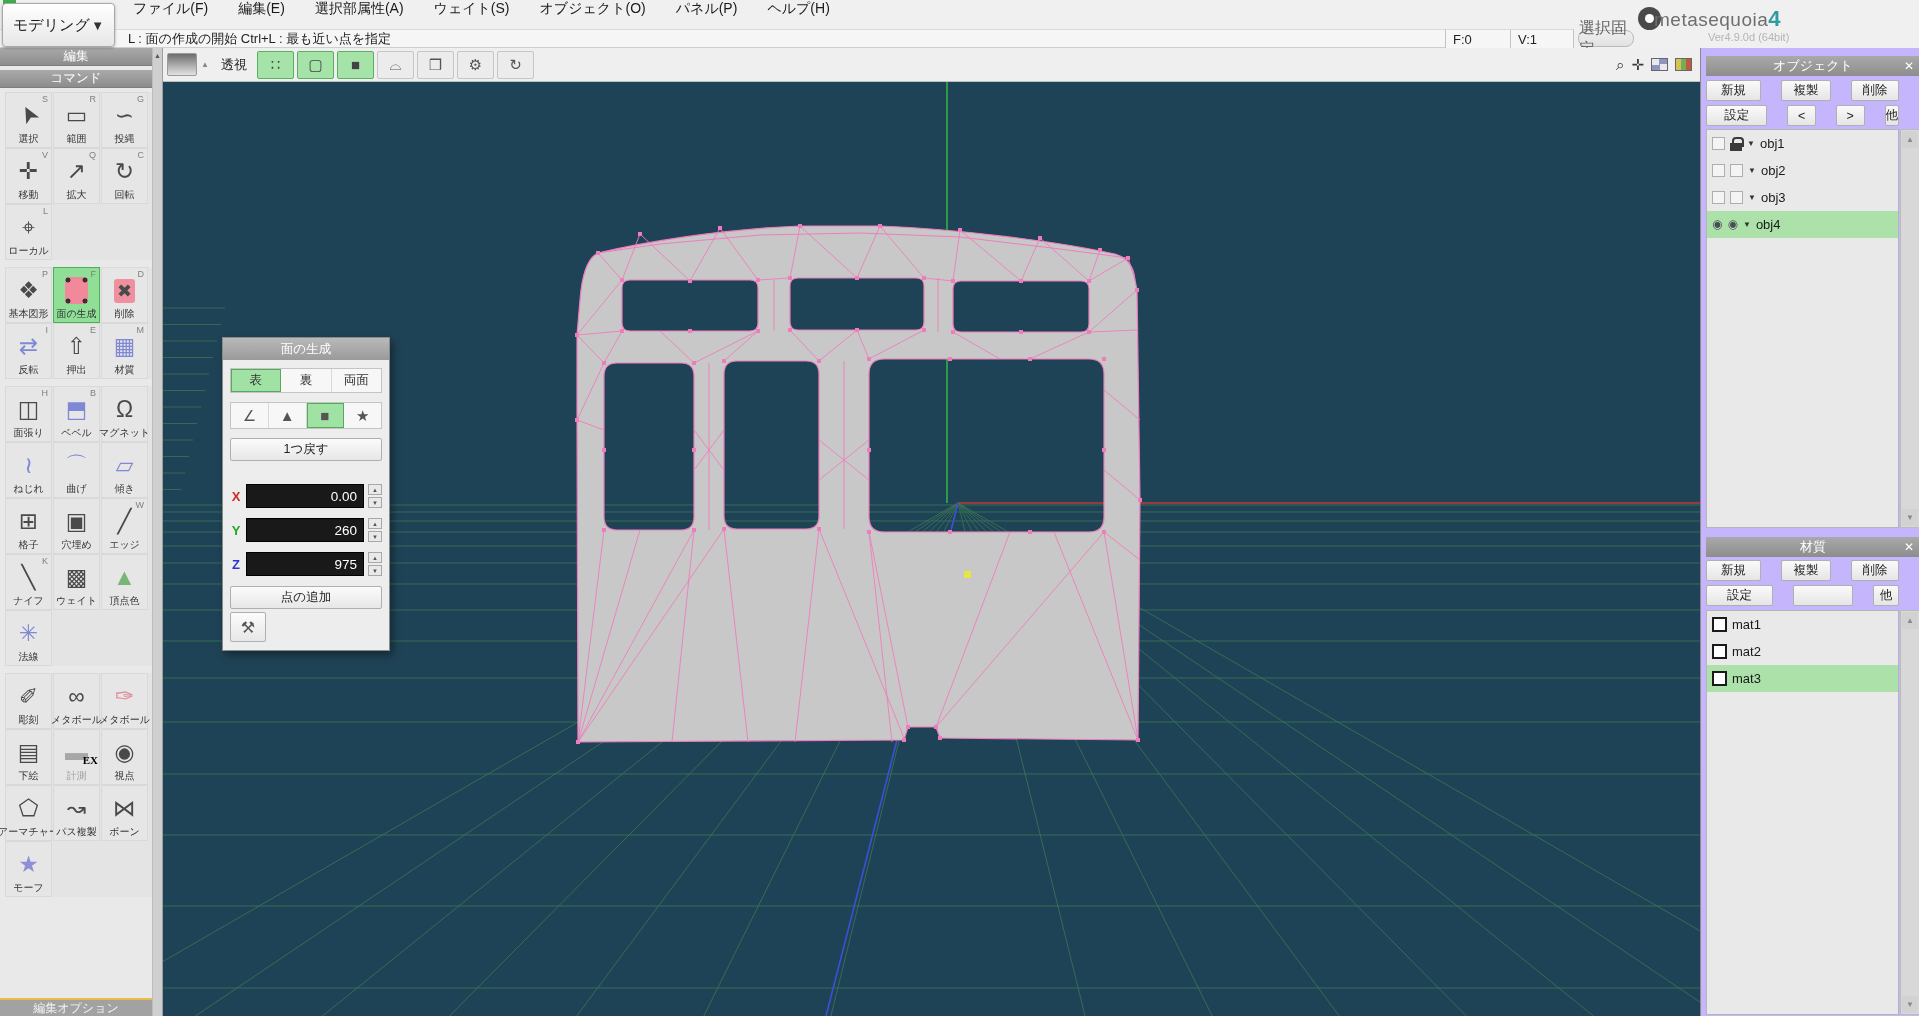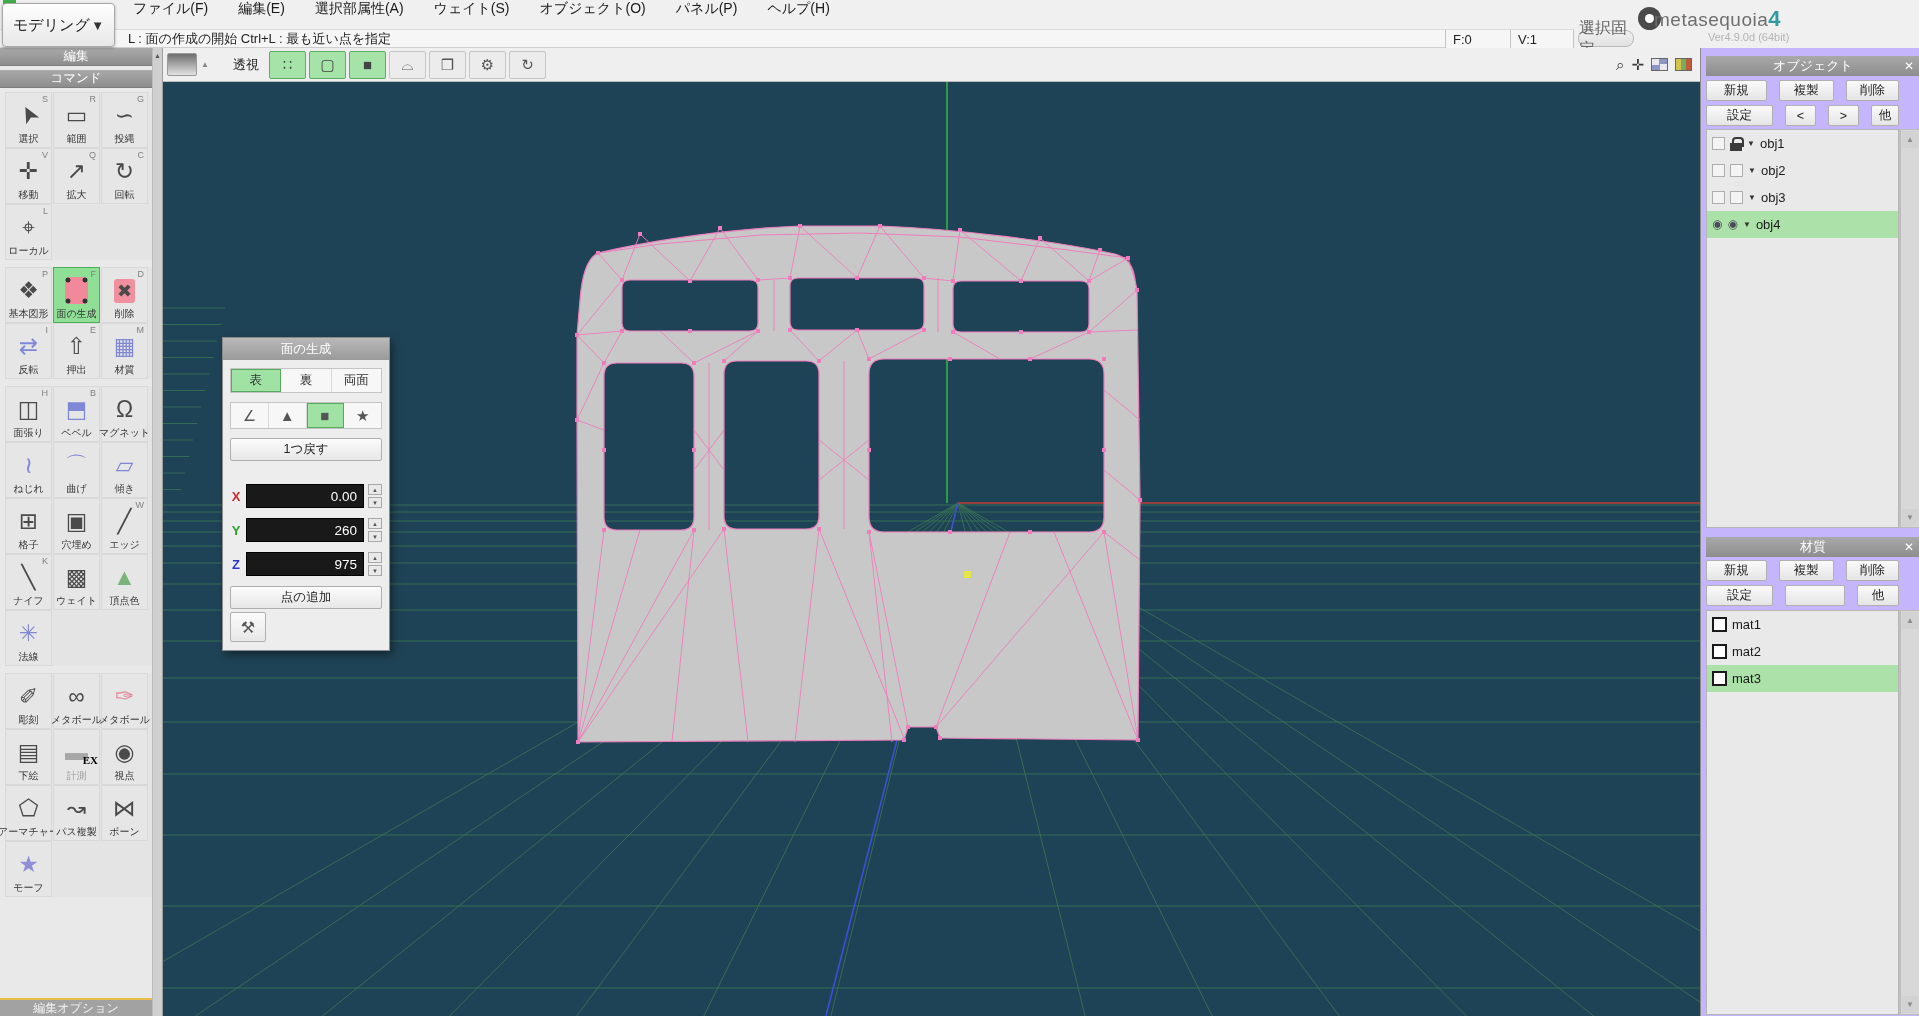--- a/index.html
+++ b/index.html
@@ -49,21 +49,21 @@
   .g-del{background:#f0909e;border-radius:3px;padding:0 3px;font-size:18px !important;height:24px !important;line-height:24px !important;margin-bottom:5px;color:#333}
   .lp-footer{position:absolute;left:0;bottom:0;width:152px;height:18px;background:#a2a2a2;border-top:2px solid #e8bd4a;color:#f2f2f2;font-size:12px;display:flex;align-items:center;justify-content:center}
   .vsep{position:absolute;left:152px;top:48px;width:11px;height:968px;background:#cfcfcf;border-left:1px solid #bcbcbc;border-right:1px solid #9e9e9e;text-align:center}
   .vsep span{font-size:7px;color:#555;display:block;margin-top:4px}
 
   
   .viewport{position:absolute;left:163px;top:48px;width:1537px;height:968px;background:#1f4356}
   .vp-toolbar{position:absolute;left:0;top:0;width:1537px;height:34px;background:#efefef;border-bottom:1px solid #bdbdbd;display:flex;align-items:center;gap:4px;padding-left:4px}
   .grad-chip{width:30px;height:23px;border:1px solid #9a9a9a;border-radius:2px;background:linear-gradient(#6e6e6e,#e2e2e2)}
   .vp-collapse{font-size:8px;color:#888;width:8px}
-  .persp-lbl{font-size:13px;color:#222;margin:0 6px 0 20px}
+  .persp-lbl{font-size:13px;color:#222;margin:0 6px 0 8px}
   .vpbtn{width:37px;height:28px;background:#ececec;border:1px solid #c6c6c6;border-radius:2px;display:flex;align-items:center;justify-content:center;font-size:15px;color:#555}
   .vpbtn.on{background:#a5e3a9;border-color:#5cae63;color:#444}
   .vp-right{margin-left:auto;margin-right:8px;display:flex;align-items:center;gap:7px}
   .vp-right .vicon{font-size:15px;color:#3a3a3a}
   .chip{width:17px;height:13px;border:1px solid #666}
   .chip-a{background:conic-gradient(#8c96c0 0 25%,#e8e8ee 0 50%,#8c96c0 0 75%,#e8e8ee 0)}
   .chip-b{background:linear-gradient(90deg,#d2c44e 0 34%,#76ac5c 34% 67%,#c05a3a 67%)}
   #scene{position:absolute;left:0;top:34px;width:1537px;height:934px;display:block}
 
   
@@ -83,21 +83,21 @@
   .axis.ax-X{color:#cc2a2a}.axis.ax-Y{color:#27a527}.axis.ax-Z{color:#2a35cc}
   .nbox{flex:1;height:24px;background:#191919;border:1px solid #000;color:#fff;font-size:13.5px;display:flex;align-items:center;justify-content:flex-end;padding-right:6px}
   .spin{width:14px;display:flex;flex-direction:column;gap:2px}
   .spin div{height:11px;background:#e9e9e9;border:1px solid #a8a8a8;font-size:6px;color:#555;display:flex;align-items:center;justify-content:center}
   .wrench-btn{width:36px;height:30px;margin-top:3px;background:linear-gradient(#fbfbfb,#e7e7e7);border:1px solid #afafaf;border-radius:2px;display:flex;align-items:center;justify-content:center;font-size:16px;color:#555}
 
   
   .right-panel{position:absolute;left:1700px;top:48px;width:219px;height:968px;background:#c4b5fd;border-left:1px solid #8a8a8a}
   .rp-h{position:absolute;left:5px;width:214px;height:20px;background:linear-gradient(#a9a9a9,#8d8d8d);color:#fff;font-size:13px;display:flex;align-items:center;justify-content:center}
   .rp-h .x{position:absolute;right:6px;font-size:12px;font-weight:bold;color:#fff}
-  .btnrow{position:absolute;left:5px;width:193px;display:flex;gap:12px}
+  .btnrow{position:absolute;left:5px;width:193px;display:flex;gap:20px}
   .pbtn{height:21px;background:linear-gradient(#fafafa,#e5e5e5);border:1px solid #b0b0b0;border-radius:2px;font-size:12.5px;color:#222;display:flex;align-items:center;justify-content:center}
   .listbox{position:absolute;left:5px;width:193px;background:#e9e9e9;border:1px solid #b5b5b5;overflow:hidden}
   .lrow{height:27px;display:flex;align-items:center;gap:5px;padding-left:5px;font-size:13px;color:#1a1a1a}
   .lrow.selected{background:#ace2a9}
   .chkbox{width:13px;height:13px;border:1px solid #aeaeae;background:#f4f4f4;flex:none}
   .caret8{font-size:8px;color:#333;flex:none}
   .lockic{width:12px;height:14px;position:relative;flex:none}
   .lockic::before{content:"";position:absolute;left:2px;top:0;width:8px;height:8px;border:2px solid #3a3a3a;border-bottom:none;border-radius:4px 4px 0 0}
   .lockic::after{content:"";position:absolute;left:0;top:6px;width:12px;height:8px;background:#3a3a3a}
   .eyeic{font-size:12px;color:#4a4a58;flex:none;line-height:13px}

